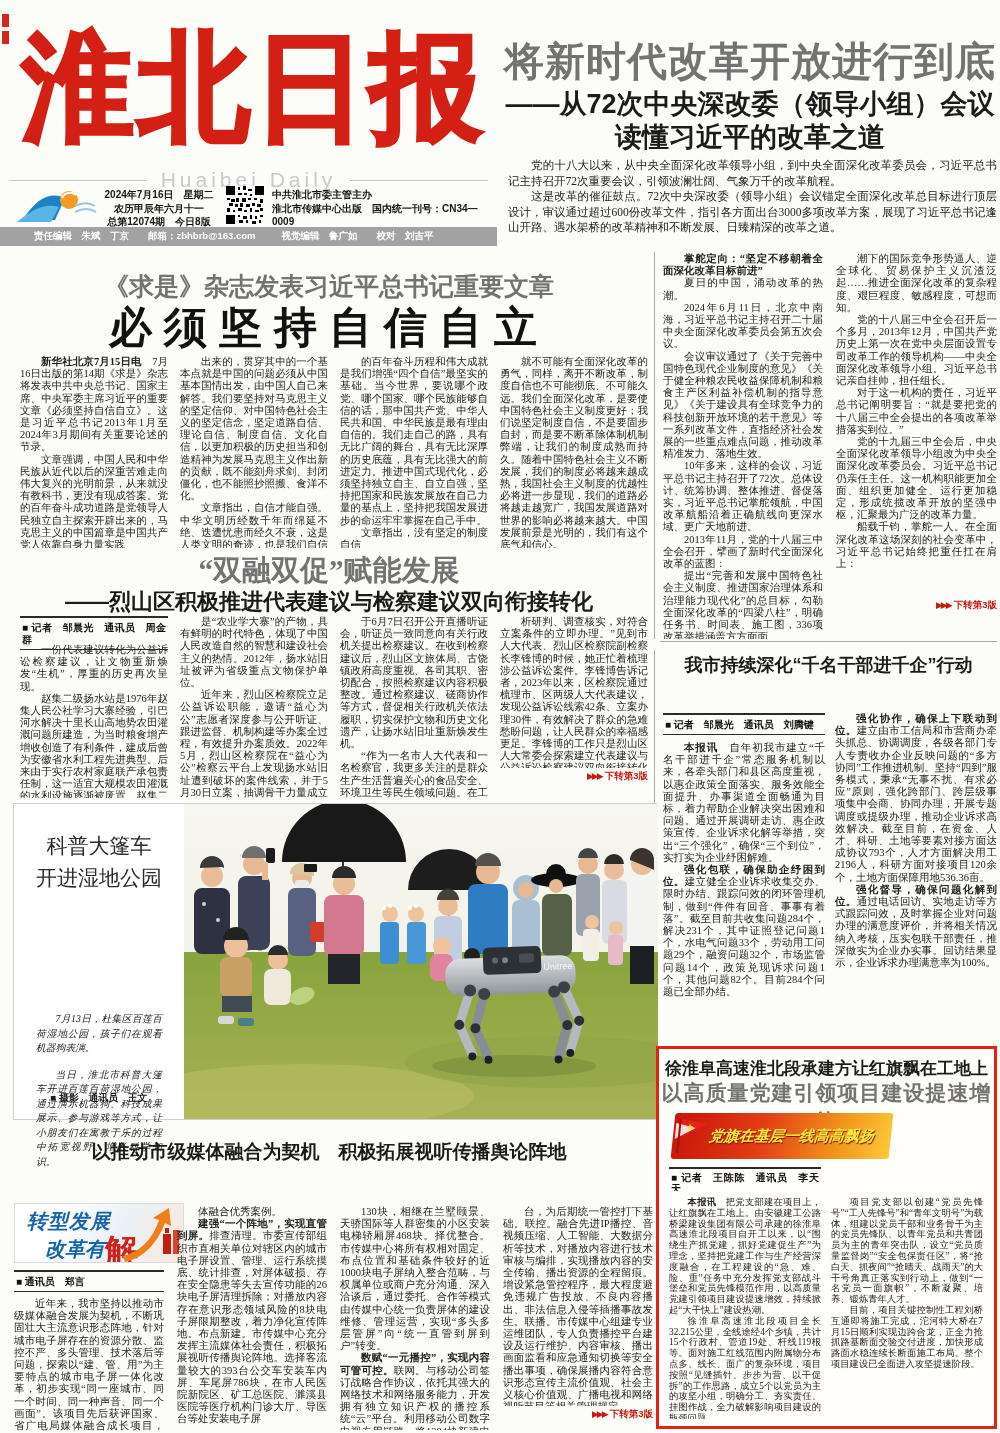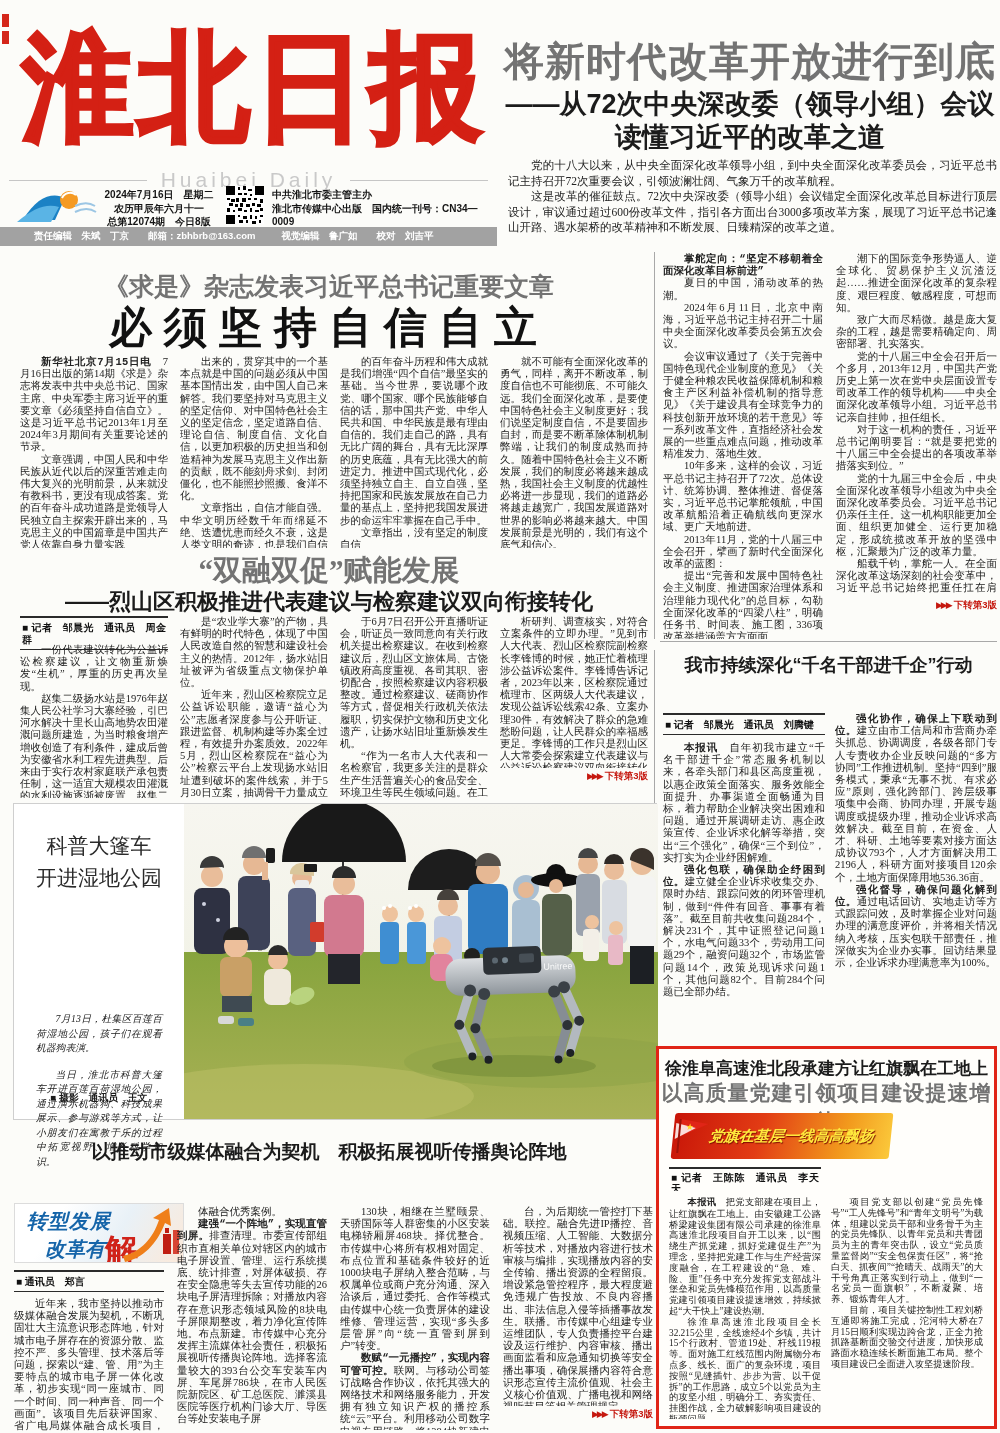--- a/index.html
+++ b/index.html
@@ -10,21 +10,21 @@
 .brand{font-family:"DejaVu Serif","Liberation Serif",serif;font-weight:900;color:#d42014;-webkit-text-stroke:3px #d42014;text-align:center;letter-spacing:4px;transform:scaleY(1.05)}
 .engrow{display:flex;align-items:center;justify-content:center;gap:14px;color:#c3c3c3}
 .engline{width:138px;height:1px;background:#c6c6c6}
 .engtxt{font-size:21px;letter-spacing:4px;color:#c9c9c9}
 .mast-small{font-size:10px;line-height:13.5px;color:#151515;font-weight:600}
 .ebar{background:#a2a2a2;color:#fff;font-size:9.5px;font-weight:bold;display:flex;align-items:center;gap:26px;padding-left:34px}
 .h-big-serif{font-family:"Liberation Serif","DejaVu Serif",serif;font-weight:900;text-align:center;color:#737373}
 .h-sub{font-weight:bold;text-align:center;color:#1b1b1b}
 .col{position:absolute;font-family:"Liberation Serif","DejaVu Serif",serif;font-size:10.5px;line-height:12.2px;text-align:justify;color:#222;overflow:hidden}
 .col p{margin:0;text-indent:2em}
-.col p b{font-family:Liberation Mono, monospace}
+.col p b{font-family:Liberation Serif, serif}
 .byline{font-family:"Liberation Sans","DejaVu Sans",sans-serif;font-size:10px;font-weight:bold;border-top:2px solid #2b2b2b;border-bottom:1px solid #2b2b2b;padding:4px 2px 3px;margin-bottom:16px;color:#111}
 .jump{position:absolute;color:#c5180f;font-size:9.5px;font-weight:bold;text-align:right}
 .jarr{letter-spacing:-2px;margin-right:3px;font-size:9px}
 .rule{position:absolute;background:#a8a8a8}
 .photoframe{position:absolute;border:1px solid #cfcfcf;background:#fff}
 .ptitle{font-family:"Liberation Serif","DejaVu Serif",serif;font-size:21px;line-height:32px;text-align:center;color:#2a2a2a}
 .pcap{font-family:"Liberation Serif","DejaVu Serif",serif;font-style:italic;font-size:9.8px;line-height:14.5px;text-align:justify;color:#222}
 .pcap p{margin:12px;text-indent:2em}
 .pcred{font-size:9.8px;font-weight:bold;text-align:center;margin-top:6px;font-style:normal;font-family:"Liberation Sans",sans-serif}
 .redbox{position:absolute;border:3px solid #e02517;background:#fffefb}
@@ -141,21 +141,20 @@
       <p><b>掌舵定向：“坚定不移朝着全面深化改革目标前进”</b></p>
       <p><span>夏日的中国，涌动改革的热潮。</span></p>
       <p><span>2024年6月11日，北京中南海，习近平总书记主持召开二十届中央全面深化改革委员会第五次会议。</span></p>
       <p><span>会议审议通过了《关于完善中国特色现代企业制度的意见》《关于健全种粮农民收益保障机制和粮食主产区利益补偿机制的指导意见》《关于建设具有全球竞争力的科技创新开放环境的若干意见》等一系列改革文件，直指经济社会发展的一些重点难点问题，推动改革精准发力、落地生效。</span></p>
       <p><span>10年多来，这样的会议，习近平总书记主持召开了72次。总体设计、统筹协调、整体推进、督促落实，习近平总书记掌舵领航，中国改革航船沿着正确航线向更深水域、更广天地前进。</span></p>
       <p><span>2013年11月，党的十八届三中全会召开，擘画了新时代全面深化改革的蓝图：</span></p>
       <p><span>提出“完善和发展中国特色社会主义制度、推进国家治理体系和治理能力现代化”的总目标，勾勒全面深化改革的“四梁八柱”，明确任务书、时间表、施工图，336项改革举措涵盖方方面面。</span></p>
     </div>
   <div class="col" style="left:836px;top:253px;width:161px;height:342px">
       <p><span>潮下的国际竞争形势逼人、逆全球化、贸易保护主义沉渣泛起……推进全面深化改革的复杂程度、艰巨程度、敏感程度，可想而知。</span></p>
-      <p><span>致广大而尽精微。越是庞大复杂的工程，越是需要精确定向、周密部署、扎实落实。</span></p>
       <p><span>党的十八届三中全会召开后一个多月，2013年12月，中国共产党历史上第一次在党中央层面设置专司改革工作的领导机构——中央全面深化改革领导小组。习近平总书记亲自挂帅，担任组长。</span></p>
       <p><span>对于这一机构的责任，习近平总书记阐明要旨：“就是要把党的十八届三中全会提出的各项改革举措落实到位。”</span></p>
       <p><span>党的十九届三中全会后，中央全面深化改革领导小组改为中央全面深化改革委员会。习近平总书记仍亲任主任。这一机构职能更加全面、组织更加健全、运行更加稳定，形成统揽改革开放的坚强中枢，汇聚最为广泛的改革力量。</span></p>
       <p><span>船载千钧，掌舵一人。在全面深化改革这场深刻的社会变革中，习近平总书记始终把重任扛在肩上：</span></p>
     </div>
   <div class="jump" style="left:837px;top:599px;width:160px"><span class="jarr">▶▶▶</span><span>下转第3版</span></div>
 
   <div class="abs h-big-serif" style="left:0;top:270px;width:658px;font-size:25px">《求是》杂志发表习近平总书记重要文章</div>
   <div class="abs center" style="left:0;top:299px;width:658px;font-size:43px;font-weight:900;letter-spacing:12px;color:#111">必须坚持自信自立</div>
   <div class="col" style="left:20px;top:356px;width:148px;height:192px">

